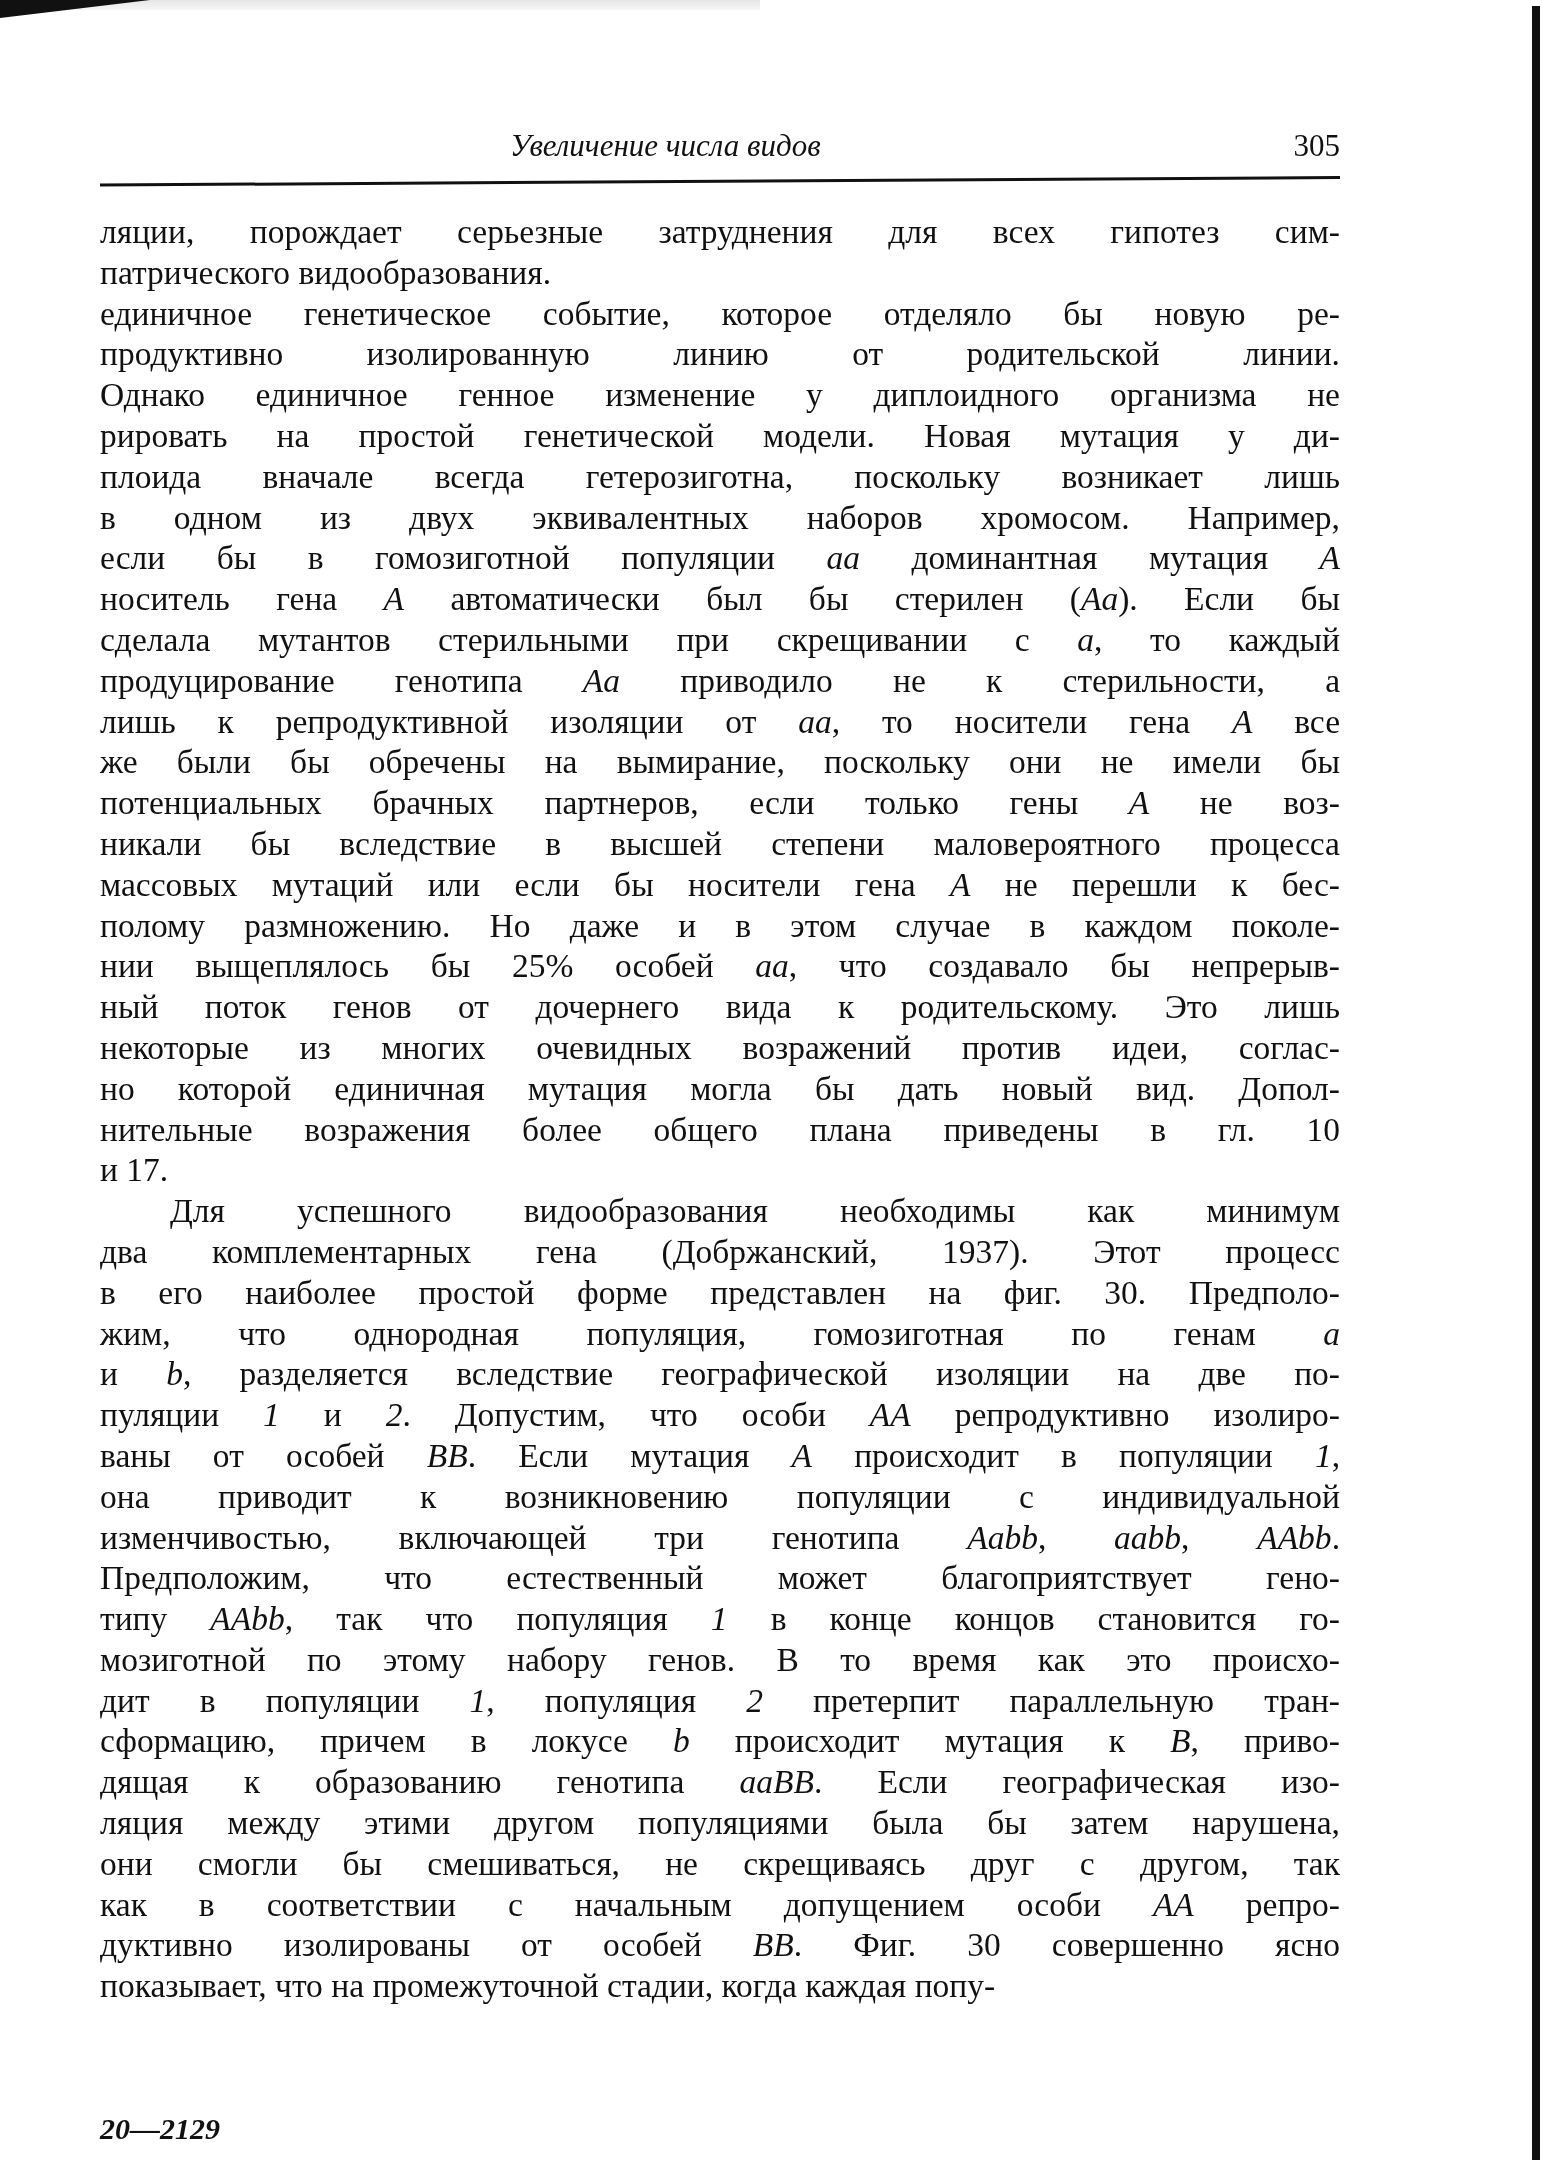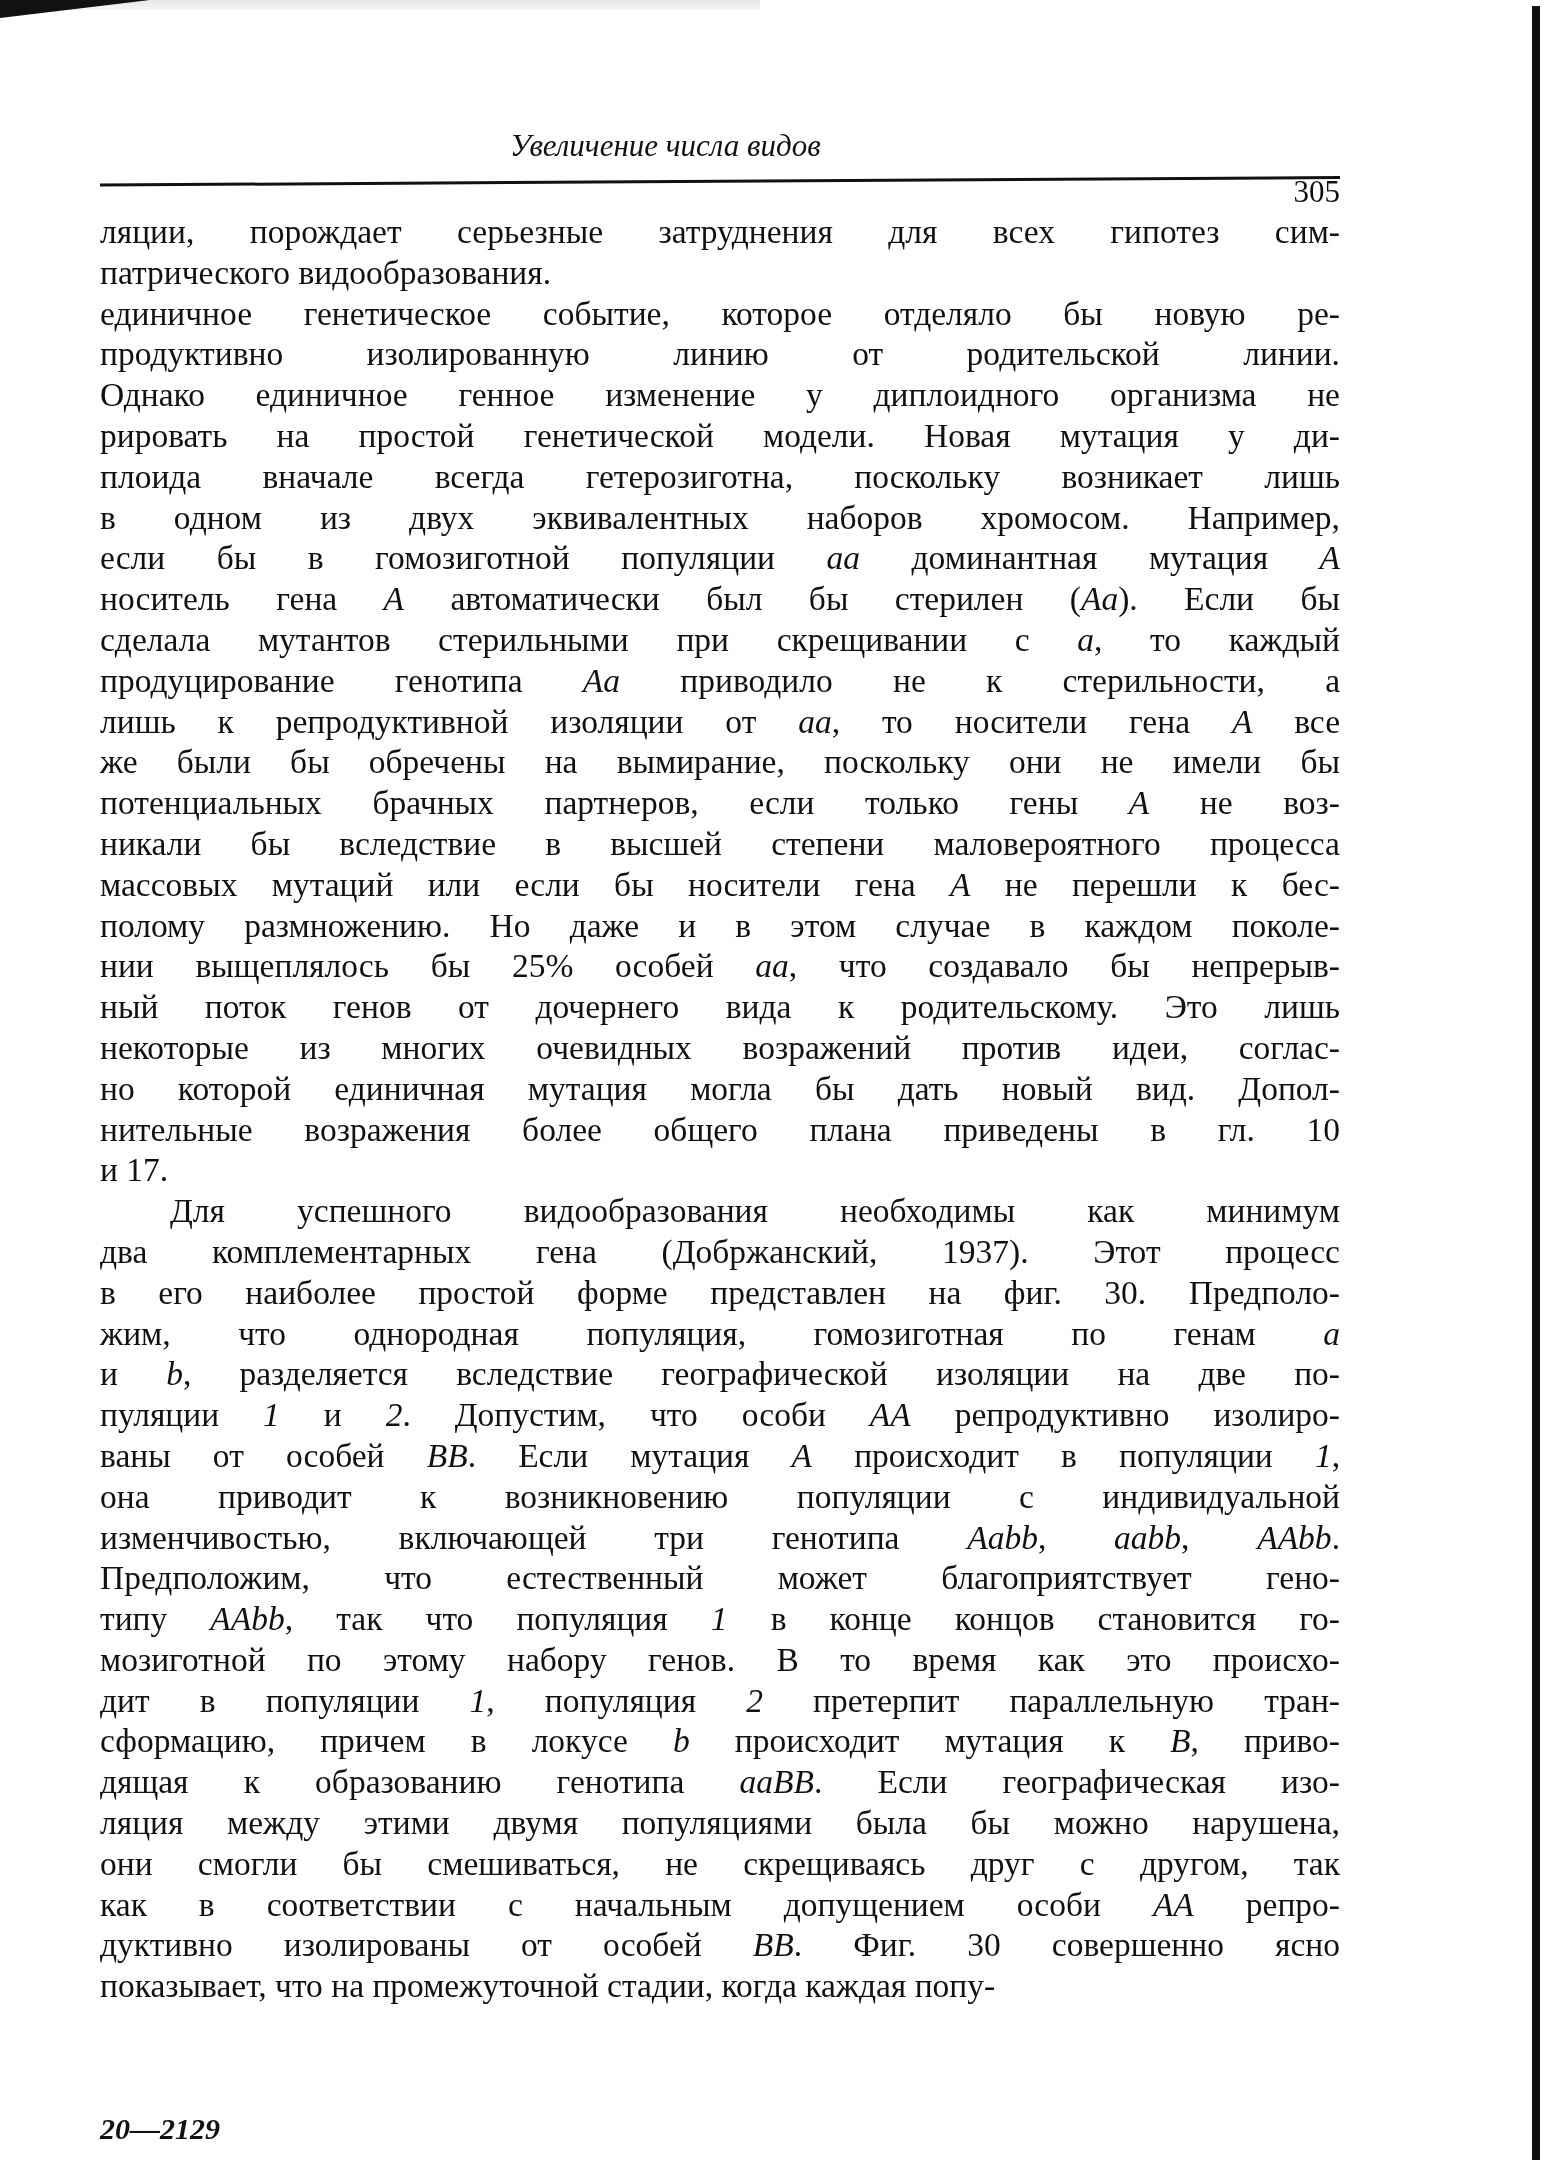--- a/index.html
+++ b/index.html
@@ -5,21 +5,21 @@
   html, body { margin: 0; padding: 0; background: #ffffff; }
   body { width: 1544px; height: 2160px; position: relative; overflow: hidden;
          font-family: "Liberation Serif", "DejaVu Serif", serif; color: #111; }
   .corner-shade { position: absolute; left: 0; top: 0; width: 760px; height: 10px;
          background: linear-gradient(to bottom, #e6e6e6, #f7f7f7); }
   .corner-tri { position: absolute; left: 0; top: 0; width: 0; height: 0;
          border-top: 18px solid #111; border-right: 150px solid transparent; }
   .right-bar { position: absolute; right: 4px; top: 6px; width: 8px; height: 2154px; background: #111; }
   .running-head { position: absolute; left: 100px; width: 1240px; top: 128px; height: 40px; }
   .running-title { position: absolute; left: 410px; top: 0; font-style: italic; font-size: 31px; }
-  .page-number { position: absolute; right: 0; top: 0; font-size: 31px; margin-top: 46px; }
+  .page-number { position: absolute; right: 0; top: 0; font-size: 31px; }
   .head-rule { position: absolute; left: 100px; top: 176px; width: 1240px; height: 3px; background: #111;
          transform: rotate(-0.35deg); transform-origin: right center; }
   .body-text { position: absolute; left: 100px; top: 212px; width: 1240px; font-size: 33.5px; line-height: 40.8px; }
   .line { white-space: nowrap; text-align: justify; text-align-last: justify; height: 40.8px; }
   .line.last { text-align-last: left; }
   .line.indent { padding-left: 70px; }
   .line i { font-style: italic; }
   .signature { position: absolute; left: 100px; top: 2112px; font-size: 30px; font-weight: bold; font-style: italic; }
 </style>
 </head>
@@ -73,21 +73,21 @@
       <div class="line">пуляции <i>1</i> и <i>2</i>. Допустим, что особи <i>AA</i> репродуктивно изолиро-</div>
       <div class="line">ваны от особей <i>BB</i>. Если мутация <i>A</i> происходит в популяции <i>1</i>,</div>
       <div class="line">она приводит к возникновению популяции с индивидуальной</div>
       <div class="line">изменчивостью, включающей три генотипа <i>Aabb</i>, <i>aabb</i>, <i>AAbb</i>.</div>
       <div class="line">Предположим, что естественный может благоприятствует гено-</div>
       <div class="line">типу <i>AAbb</i>, так что популяция <i>1</i> в конце концов становится го-</div>
       <div class="line">мозиготной по этому набору генов. В то время как это происхо-</div>
       <div class="line">дит в популяции <i>1</i>, популяция <i>2</i> претерпит параллельную тран-</div>
       <div class="line">сформацию, причем в локусе <i>b</i> происходит мутация к <i>B</i>, приво-</div>
       <div class="line">дящая к образованию генотипа <i>aaBB</i>. Если географическая изо-</div>
-      <div class="line">ляция между этими двумя популяциями была бы можно нарушена,</div>
+      <div class="line">ляция между этими другом популяциями была бы затем нарушена,</div>
       <div class="line">они смогли бы смешиваться, не скрещиваясь друг с другом, так</div>
       <div class="line">как в соответствии с начальным допущением особи <i>AA</i> репро-</div>
       <div class="line">дуктивно изолированы от особей <i>BB</i>. Фиг. 30 совершенно ясно</div>
       <div class="line last">показывает, что на промежуточной стадии, когда каждая попу-</div>
     </div>
   </div>
 
 <div class="signature">20—2129</div>
 
 </body></html>

